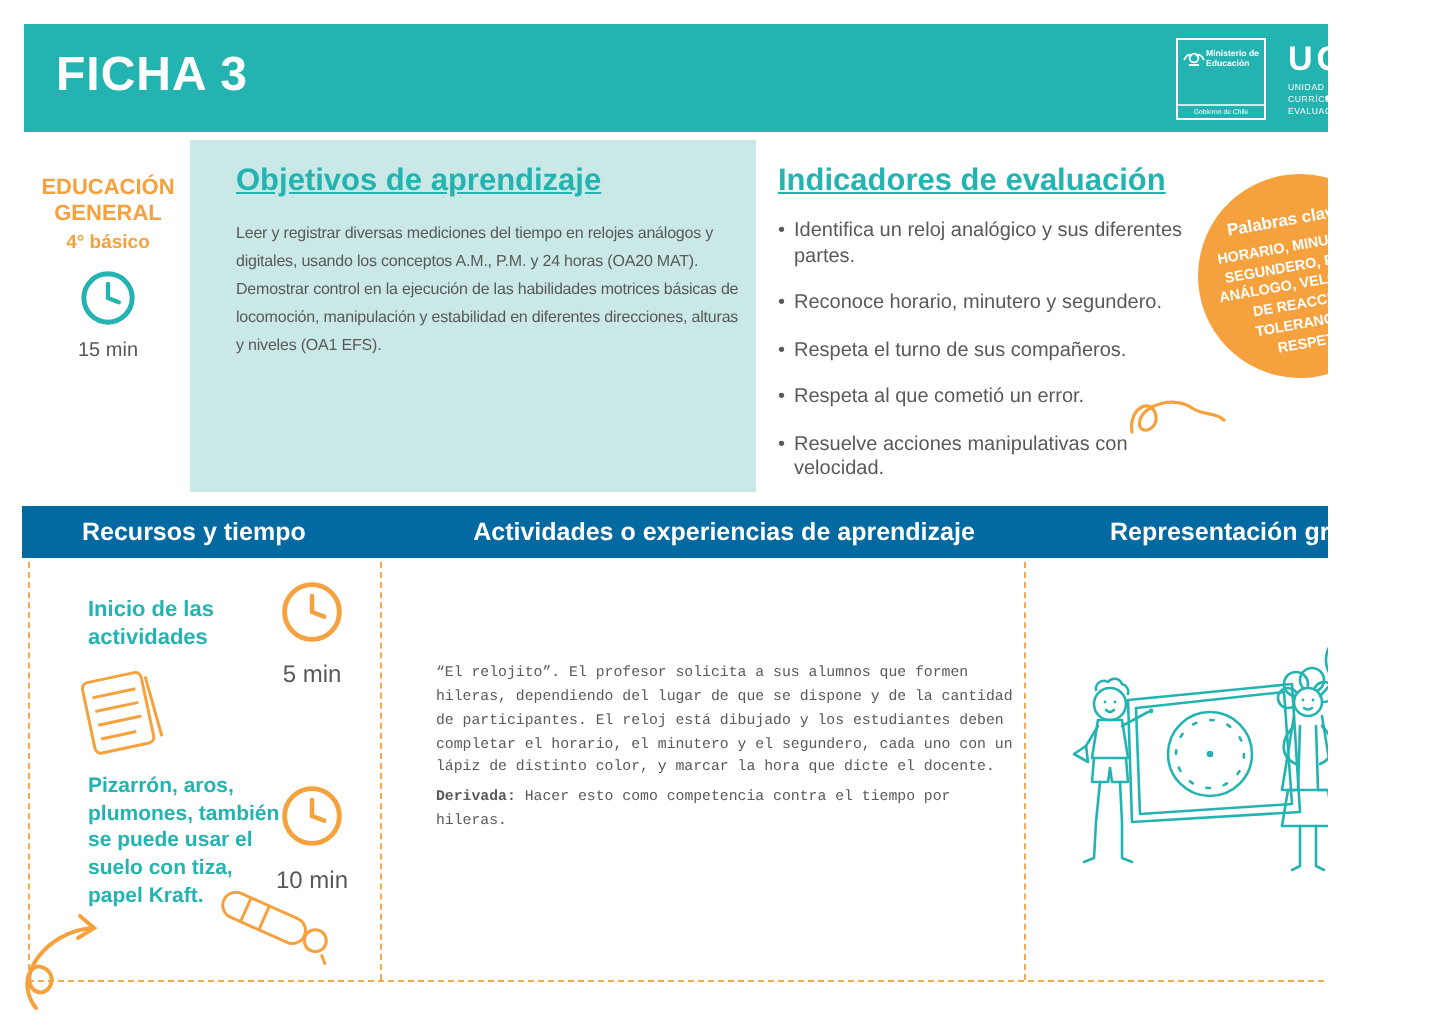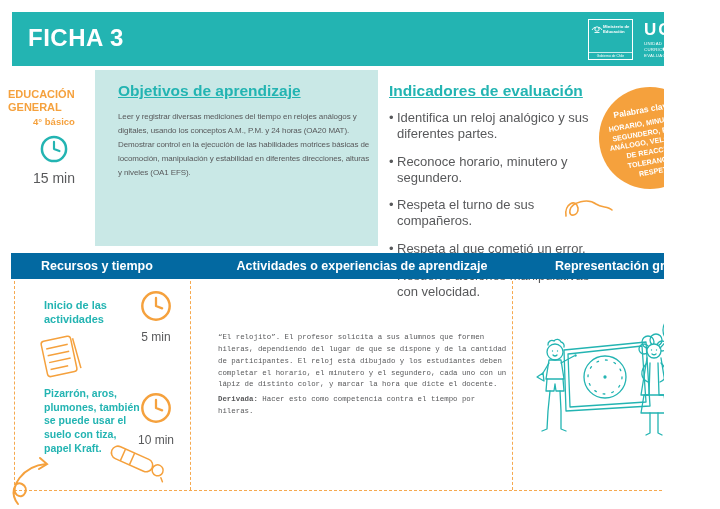--- a/index.html
+++ b/index.html
@@ -10,31 +10,31 @@
   .header{left:12px;top:12px;width:708px;height:54px;background:#23B4B2;overflow:visible;}
   .ficha{left:16px;top:12px;font-size:24px;font-weight:bold;color:#fff;letter-spacing:.5px;}
   .htitle{left:118px;top:19px;font-size:13.5px;color:#fff;}
   .minbox{left:576px;top:7px;width:45px;height:41px;border:1px solid #fff;box-sizing:border-box;}
   .mintext{position:absolute;left:14px;top:4px;width:28px;font-size:4.3px;line-height:1.25;color:#fff;font-weight:bold;}
   .minstrip{position:absolute;left:0;bottom:0;width:100%;border-top:1px solid rgba(255,255,255,.75);
             font-size:3.4px;color:#fff;text-align:center;padding:1px 0;}
   .uce{left:632px;top:8px;font-size:17px;font-weight:bold;color:#fff;letter-spacing:2px;}
   .ucecap{left:632px;top:29px;width:50px;font-size:4.3px;line-height:1.35;color:#fff;letter-spacing:.3px;}
   
-  .edu{left:8px;top:88px;width:92px;font-size:11px;font-weight:bold;color:#F5A13D;line-height:1.2;}
+  .edu{left:8px;top:88px;width:92px;text-align:center;font-size:11px;font-weight:bold;color:#F5A13D;line-height:1.2;}
   .grade{left:8px;top:116px;width:92px;text-align:center;font-size:9.5px;font-weight:bold;color:#F5A13D;}
-  .dur{left:8px;top:170px;width:92px;text-align:center;font-size:14px;color:#58595B;}
+  .dur{left:8px;top:170px;width:92px;text-align:center;font-size:10px;color:#58595B;}
   
   .objpanel{left:95px;top:70px;width:283px;height:176px;background:#C9E8E6;}
   .h-teal{font-size:15.5px;font-weight:bold;color:#23B4B2;text-decoration:underline;}
   .objhead{left:118px;top:82px;}
   .objbody{left:118px;top:110px;width:254px;font-size:8px;line-height:1.75;letter-spacing:-.1px;}
   
   .indhead{left:389px;top:82px;}
-  .indlist{left:389px;top:110px;width:215px;list-style:none;margin:0;padding:0;font-size:13px;}
+  .indlist{left:389px;top:110px;width:215px;list-style:none;margin:0;padding:0;font-size:10px;}
   .indlist li{margin:0 0 11px 0;line-height:1.25;padding-left:8px;position:relative;}
   .indlist li::before{content:"•";position:absolute;left:0;top:0;color:#58595B;}
   
   .badge{left:599px;top:87px;width:102px;height:102px;border-radius:50%;background:#F5A13D;
          transform:rotate(-10deg);text-align:center;box-sizing:border-box;padding-top:17px;}
   .badgetitle{font-size:8.5px;font-weight:bold;color:#fff;margin-bottom:4px;}
   .badgebody{font-size:7.2px;font-weight:bold;color:#fff;width:84px;margin:0 auto;line-height:1.35;}
   
   .secbar{left:11px;top:253px;width:720px;height:26px;background:#0369a1;}
   .seccol{position:absolute;top:0;height:26px;line-height:26px;font-size:12.5px;font-weight:bold;color:#fff;}

